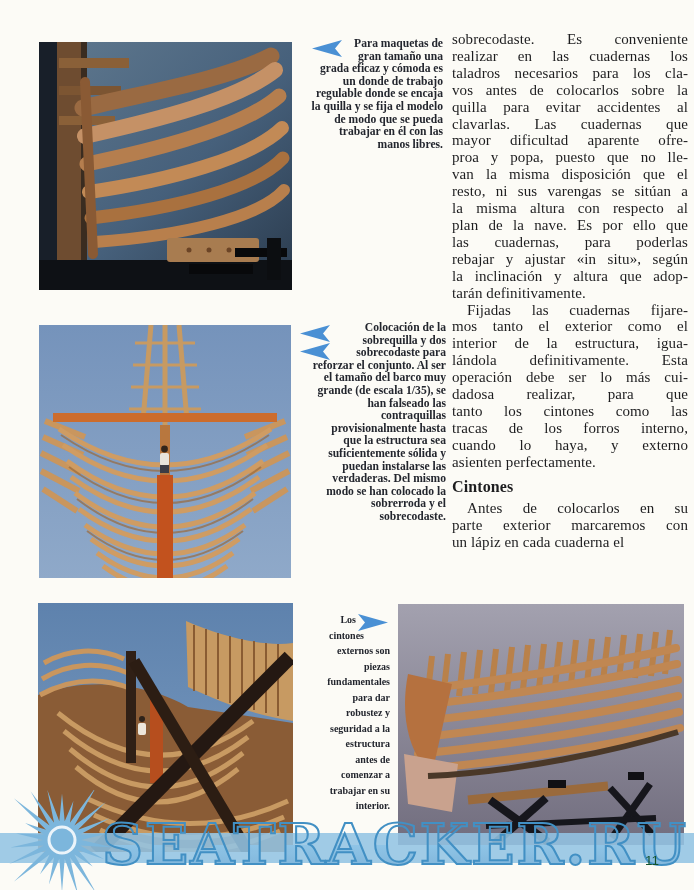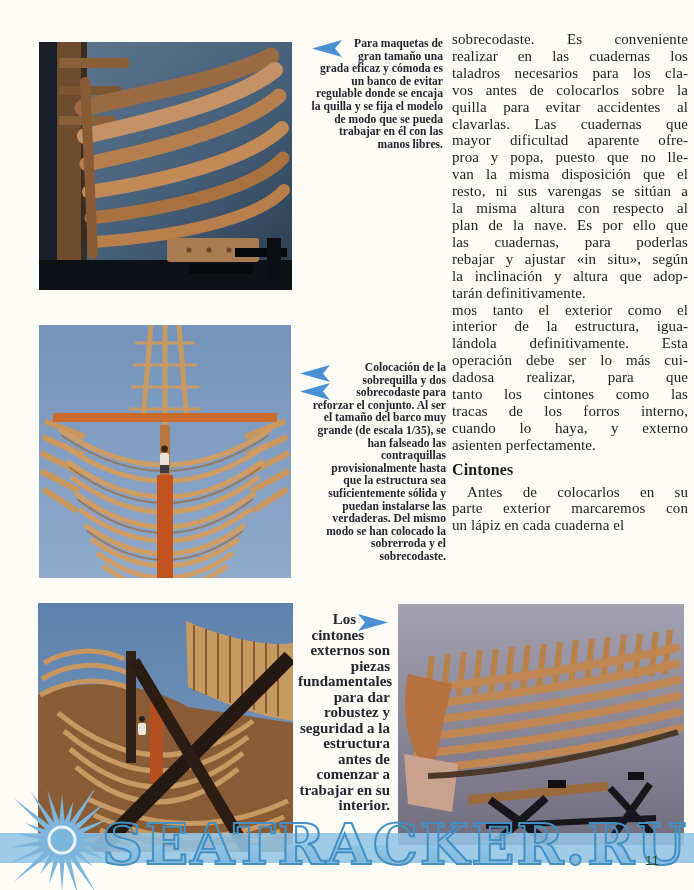--- a/index.html
+++ b/index.html
@@ -11,22 +11,22 @@
   .photo{position:absolute;margin:0;padding:0;overflow:hidden;background:#444;}
   .photo svg{display:block;width:100%;height:100%;}
   .p1{left:39px;top:42px;width:253px;height:248px;}
   .p2{left:39px;top:325px;width:252px;height:253px;}
   .p3{left:38px;top:603px;width:255px;height:249px;}
   .p4{left:398px;top:604px;width:286px;height:241px;}
 
   
   .caption{position:absolute;text-align:right;font-weight:bold;color:#23262e;}
   .c1{left:300px;top:38px;width:143px;font-size:11.6px;line-height:12.6px;}
-  .c2{left:300px;top:322px;width:146px;font-size:11.6px;line-height:12.6px;margin-top:40px;}
-  .c3{left:298px;top:612px;width:92px;font-size:15px;line-height:15.5px;}
+  .c2{left:300px;top:322px;width:146px;font-size:11.6px;line-height:12.6px;}
+  .c3{left:298px;top:612px;width:92px;font-size:10px;line-height:15.5px;}
   .c3 .cap-line:nth-child(1){padding-right:34px;}
   .c3 .cap-line:nth-child(2){padding-right:26px;}
   .arrow{position:absolute;width:30px;height:17px;}
   .a1{left:12px;top:2px;}
   .a2{left:0px;top:3px;}
   .a3{left:0px;top:21px;}
   .a4{left:60px;top:2px;}
   .arrow svg{display:block;width:100%;height:100%;}
 
   
@@ -90,21 +90,21 @@
   <div class="caption c1">
     <span class="arrow a1">
       <svg viewBox="0 0 30 17">
           <polygon points="30,0 0,8.5 30,17 23,8.5" fill="#4a90d4"></polygon>
         </svg>
     </span>
     <div>
         <div class="cap-line">Para maquetas de</div>
         <div class="cap-line">gran tamaño una</div>
         <div class="cap-line">grada eficaz y cómoda es</div>
-        <div class="cap-line">un banco de evitar</div>
+        <div class="cap-line">un donde de trabajo</div>
         <div class="cap-line">regulable donde se encaja</div>
         <div class="cap-line">la quilla y se fija el modelo</div>
         <div class="cap-line">de modo que se pueda</div>
         <div class="cap-line">trabajar en él con las</div>
         <div class="cap-line">manos libres.</div>
       </div>
   </div>
 
   <div class="column" id="article">
       <div>
@@ -119,20 +119,21 @@
         <div class="bline">van la misma disposición que el</div>
         <div class="bline">resto, ni sus varengas se sitúan a</div>
         <div class="bline">la misma altura con respecto al</div>
         <div class="bline">plan de la nave. Es por ello que</div>
         <div class="bline">las cuadernas, para poderlas</div>
         <div class="bline">rebajar y ajustar «in situ», según</div>
         <div class="bline">la inclinación y altura que adop-</div>
         <div class="bline last">tarán definitivamente.</div>
       </div>
       <div>
+        <div class="bline ind">Fijadas las cuadernas fijare-</div>
         <div class="bline">mos tanto el exterior como el</div>
         <div class="bline">interior de la estructura, igua-</div>
         <div class="bline">lándola definitivamente. Esta</div>
         <div class="bline">operación debe ser lo más cui-</div>
         <div class="bline">dadosa realizar, para que</div>
         <div class="bline">tanto los cintones como las</div>
         <div class="bline">tracas de los forros interno,</div>
         <div class="bline">cuando lo haya, y externo</div>
         <div class="bline last">asienten perfectamente.</div>
       </div>

